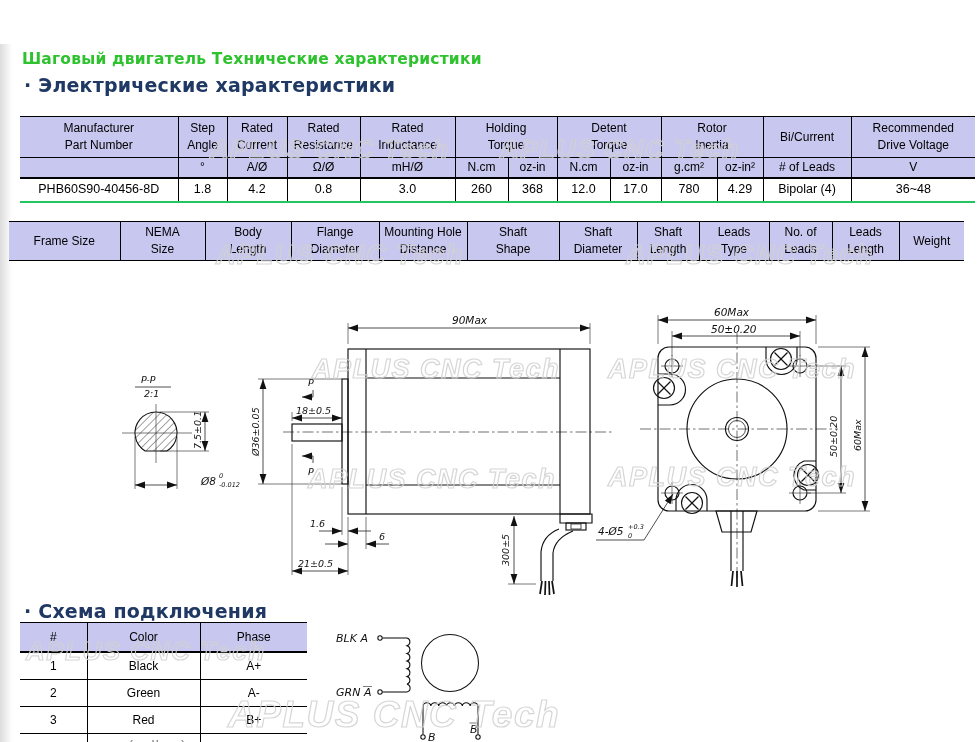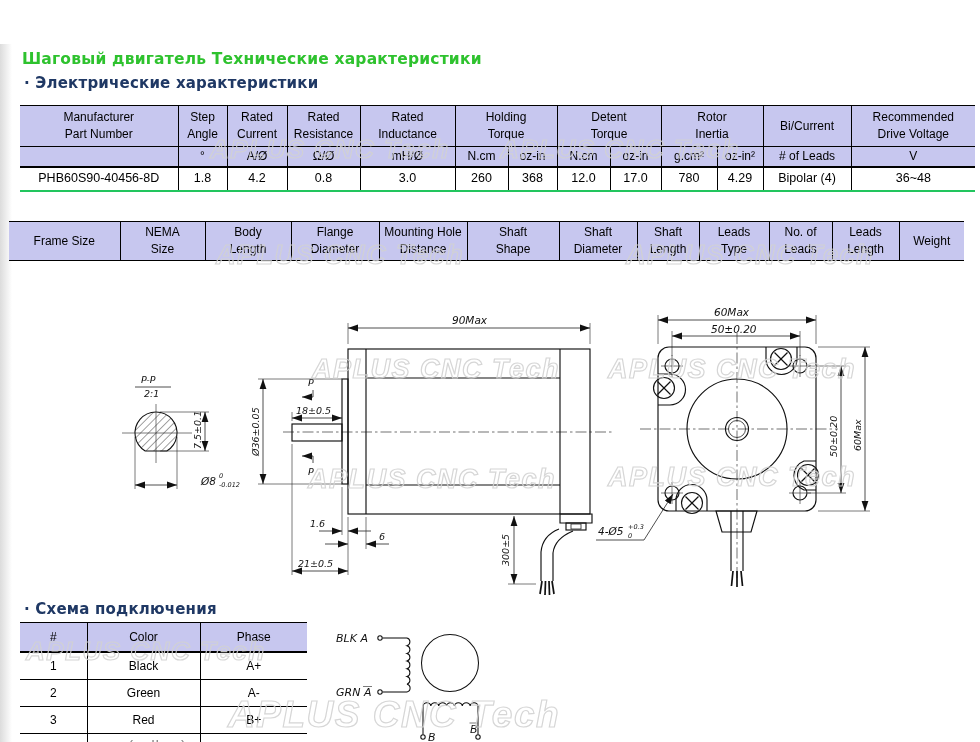--- a/index.html
+++ b/index.html
@@ -2,29 +2,29 @@
 <html><head>
 <meta charset="utf-8">
 <style>
   html,body{margin:0;padding:0;background:#fff;}
   .page{position:relative;width:980px;height:742px;background:#fff;overflow:hidden;
         font-family:"Liberation Sans",sans-serif;margin-top:44px;}
   .edge-shade{position:absolute;left:0;top:0;width:12px;height:742px;
         background:linear-gradient(90deg,#dcdcdc,#ffffff);}
   .title{position:absolute;left:22px;top:6px;font-size:15.5px;font-weight:bold;
         color:#2ec22e;letter-spacing:.2px;font-family:"DejaVu Sans",sans-serif;}
-  .heading{position:absolute;font-size:15px;font-weight:bold;color:#1f3864;
+  .heading{position:absolute;font-size:19px;font-weight:bold;color:#1f3864;
         font-family:"DejaVu Sans",sans-serif;letter-spacing:.2px;}
   .h-elec{left:24px;top:30px;} .h-phys{left:24px;top:156px;} .h-wire{left:24px;top:556px;}
   table.spec{position:absolute;border-collapse:collapse;table-layout:fixed;}
   table.spec td{border:1px solid #000;text-align:center;vertical-align:middle;
         font-size:12px;line-height:1.4;white-space:pre-line;padding:0 2px;overflow:hidden;}
   table.spec td:first-child{border-left:0;} table.spec td:last-child{border-right:0;}
   tr.hdr td{background:#c7c7ef;}
-  .t-elec{left:20px;top:61px;width:955px;padding-left:8px;}
+  .t-elec{left:20px;top:72px;width:955px;padding-left:8px;}
   .t-elec tr.hdr td{border-top:1.5px solid #000;height:40px;}
   .t-elec tr.units td{height:19px;border-bottom:2px solid #000;}
   .t-elec tr.data td{height:22px;border-bottom:2px solid #22c55e;font-size:12.5px;}
   .t-phys{left:9px;top:177px;width:955px;}
   .t-phys tr.hdr td{border-top:1.5px solid #000;height:38px;}
   .t-phys tr.data td{height:38px;border-bottom:2px solid #000;font-size:12.5px;}
   .t-wire{left:20px;top:578px;width:287px;}
   .t-wire td{font-size:13px;}
   .t-wire tr.hdr td{border-top:1.5px solid #000;height:28px;border-bottom:2px solid #000;}
   .t-wire tr.data td{height:26px;}

